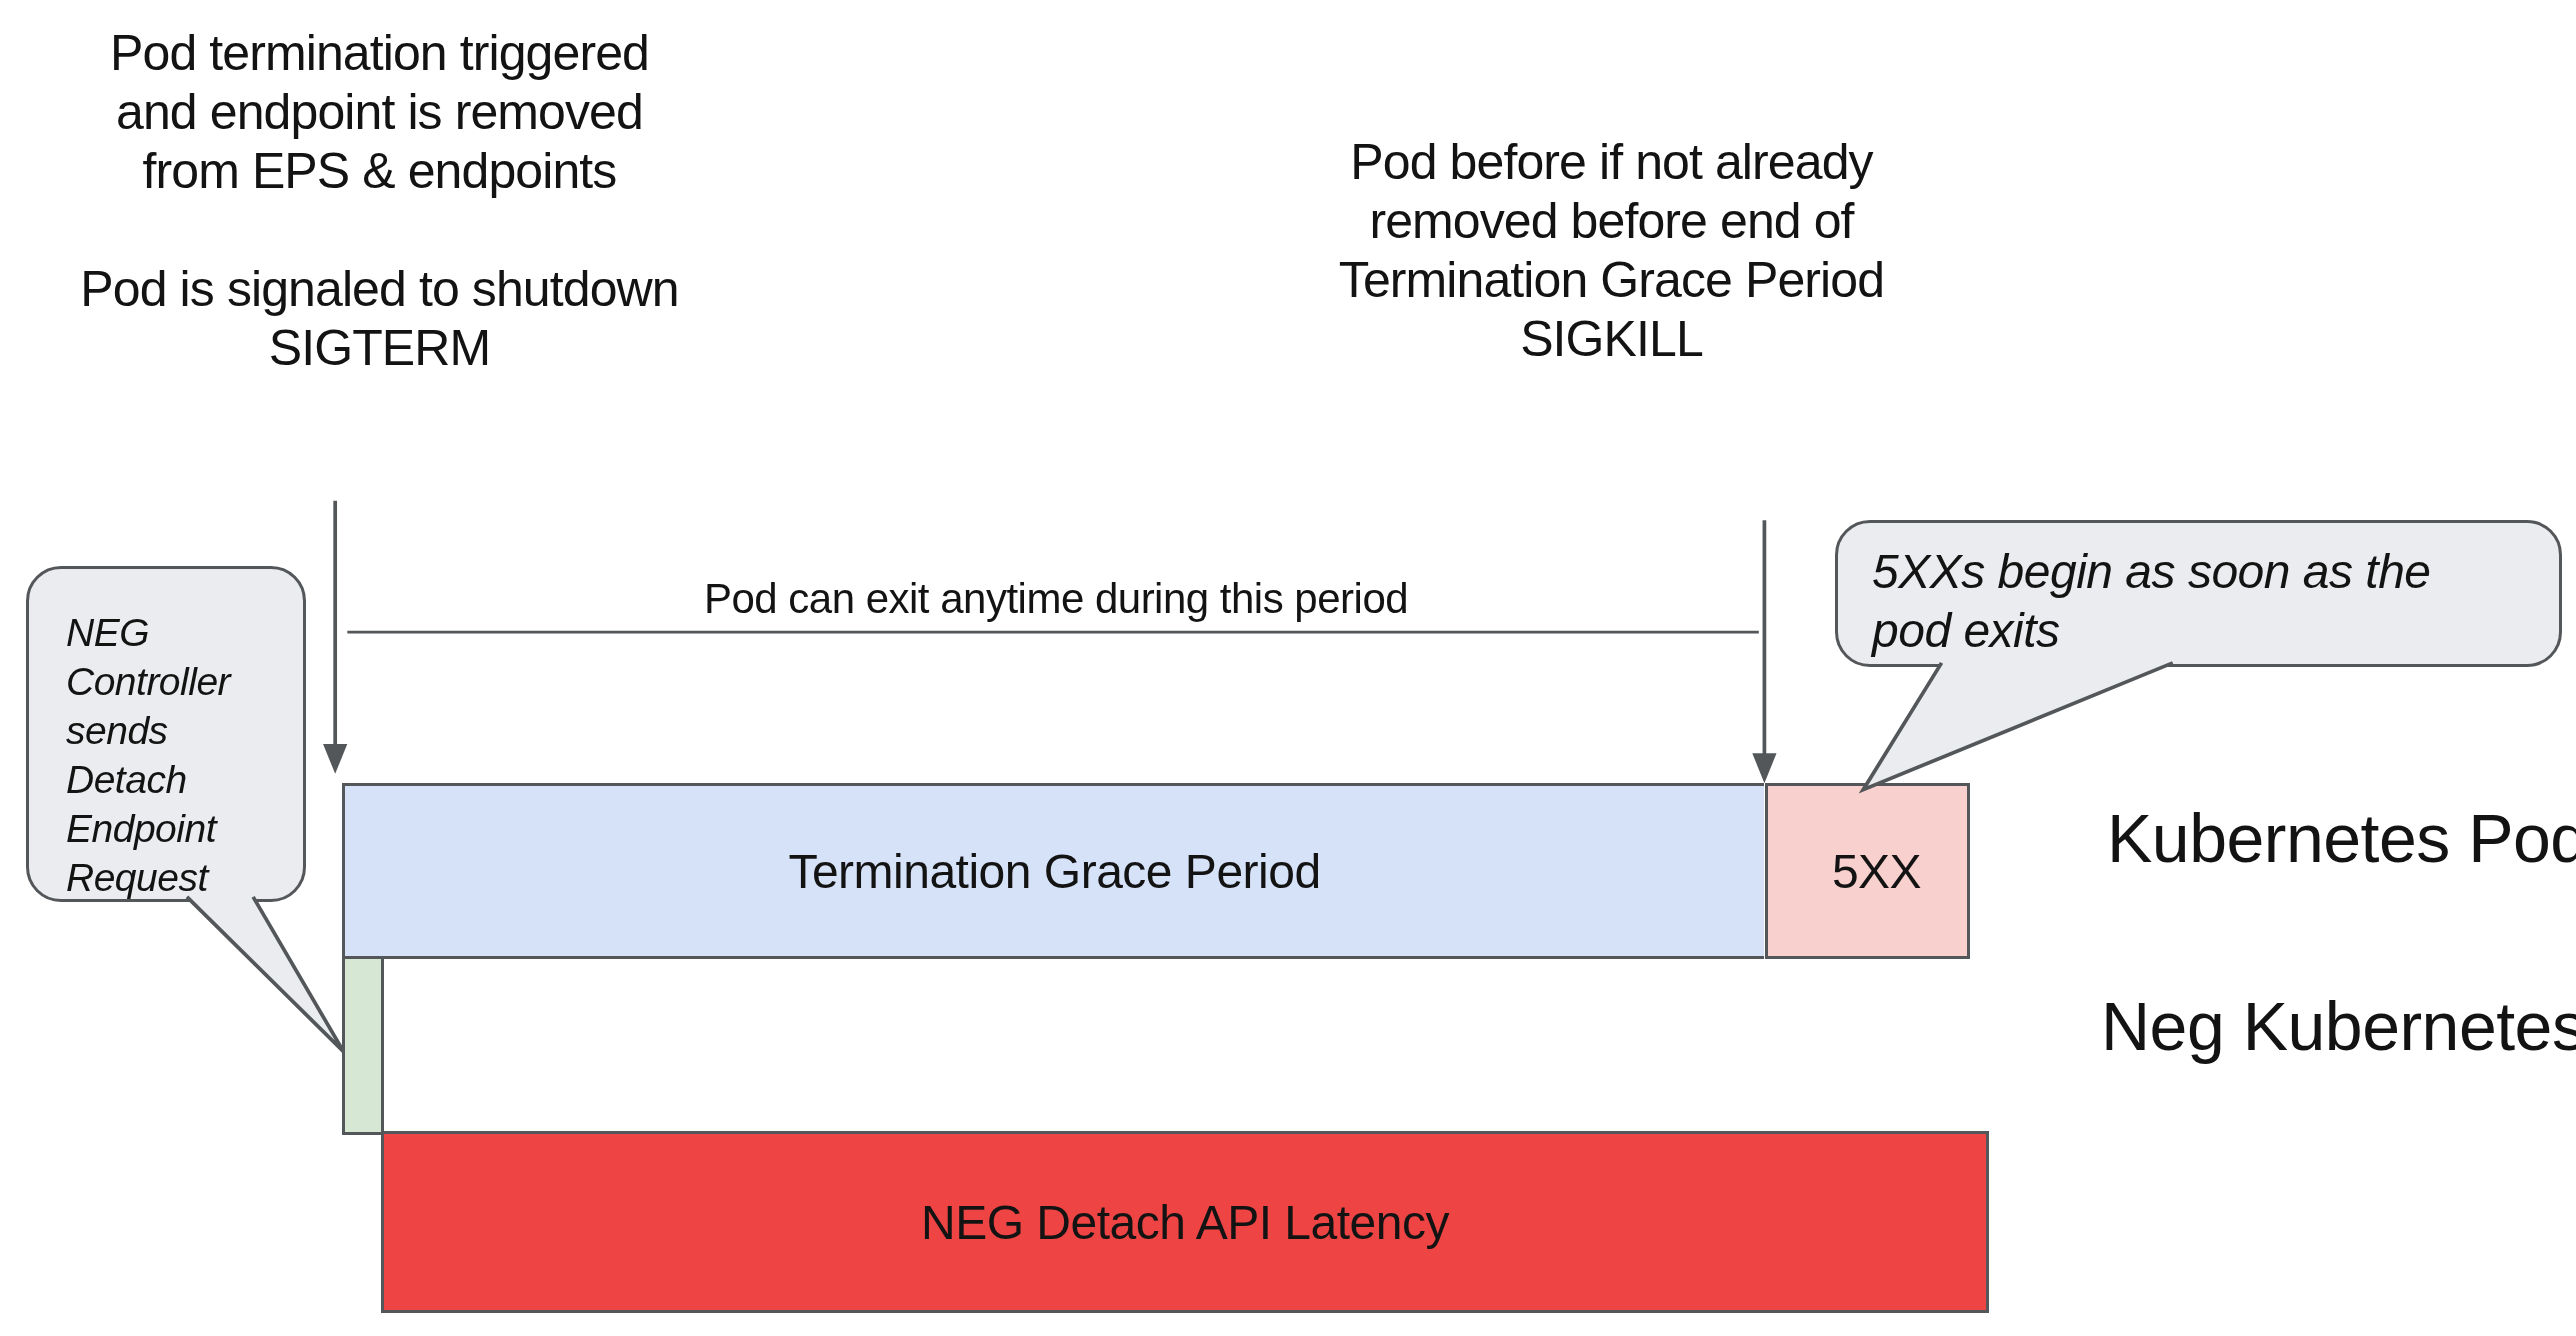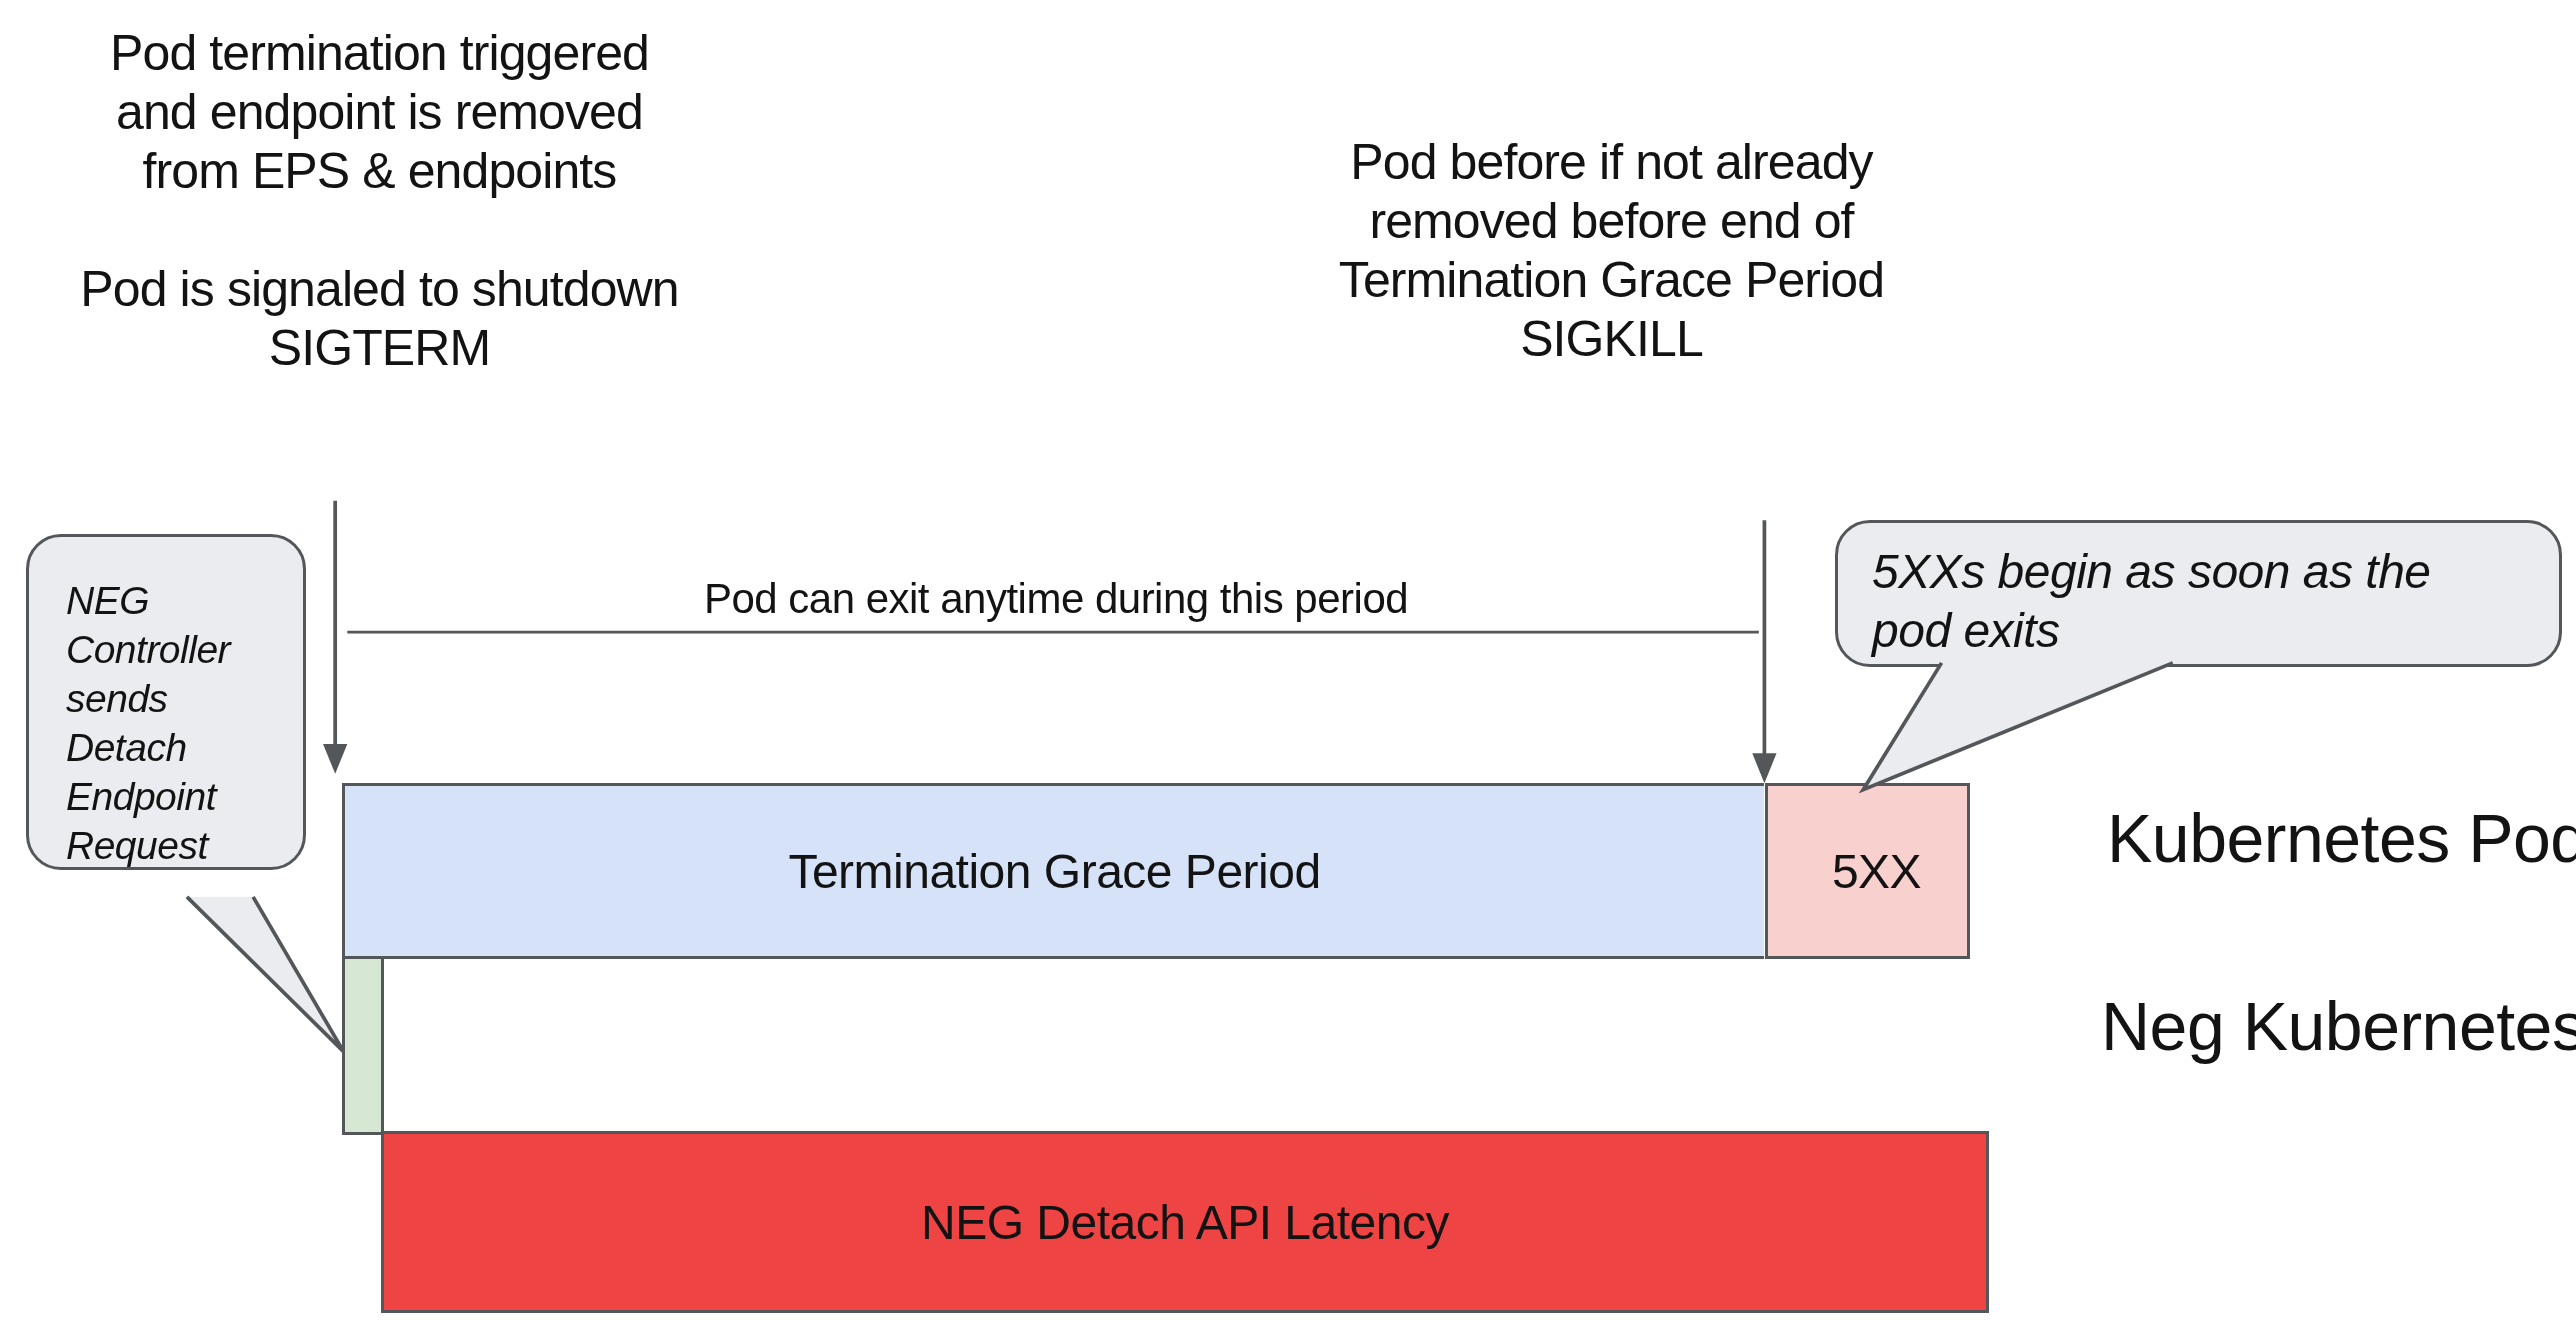--- a/index.html
+++ b/index.html
@@ -33,21 +33,21 @@
   }
   
   .bubble {
     box-sizing: border-box;
     border: 3.7px solid #54575a;
     border-radius: 35px;
     z-index: 2;
     font-style: italic;
   }
   .bubble-left {
-    left: 26px; top: 534px; width: 280px; height: 336px;
+    left: 26px; top: 566px; width: 280px; height: 336px;
     padding: 39px 15px 0 37px;
     font-size: 39px; line-height: 49px; letter-spacing: -0.5px;
   }
   .bubble-left .t-line { min-height: 49px; white-space: nowrap; }
   .bubble-right {
     left: 1835px; top: 520px; width: 727px; height: 147px;
     padding: 18.7px 28px 0 34px;
     font-size: 48px; line-height: 59px; letter-spacing: -0.5px;
   }
   .bubble-right .t-line { min-height: 59px; white-space: nowrap; }

